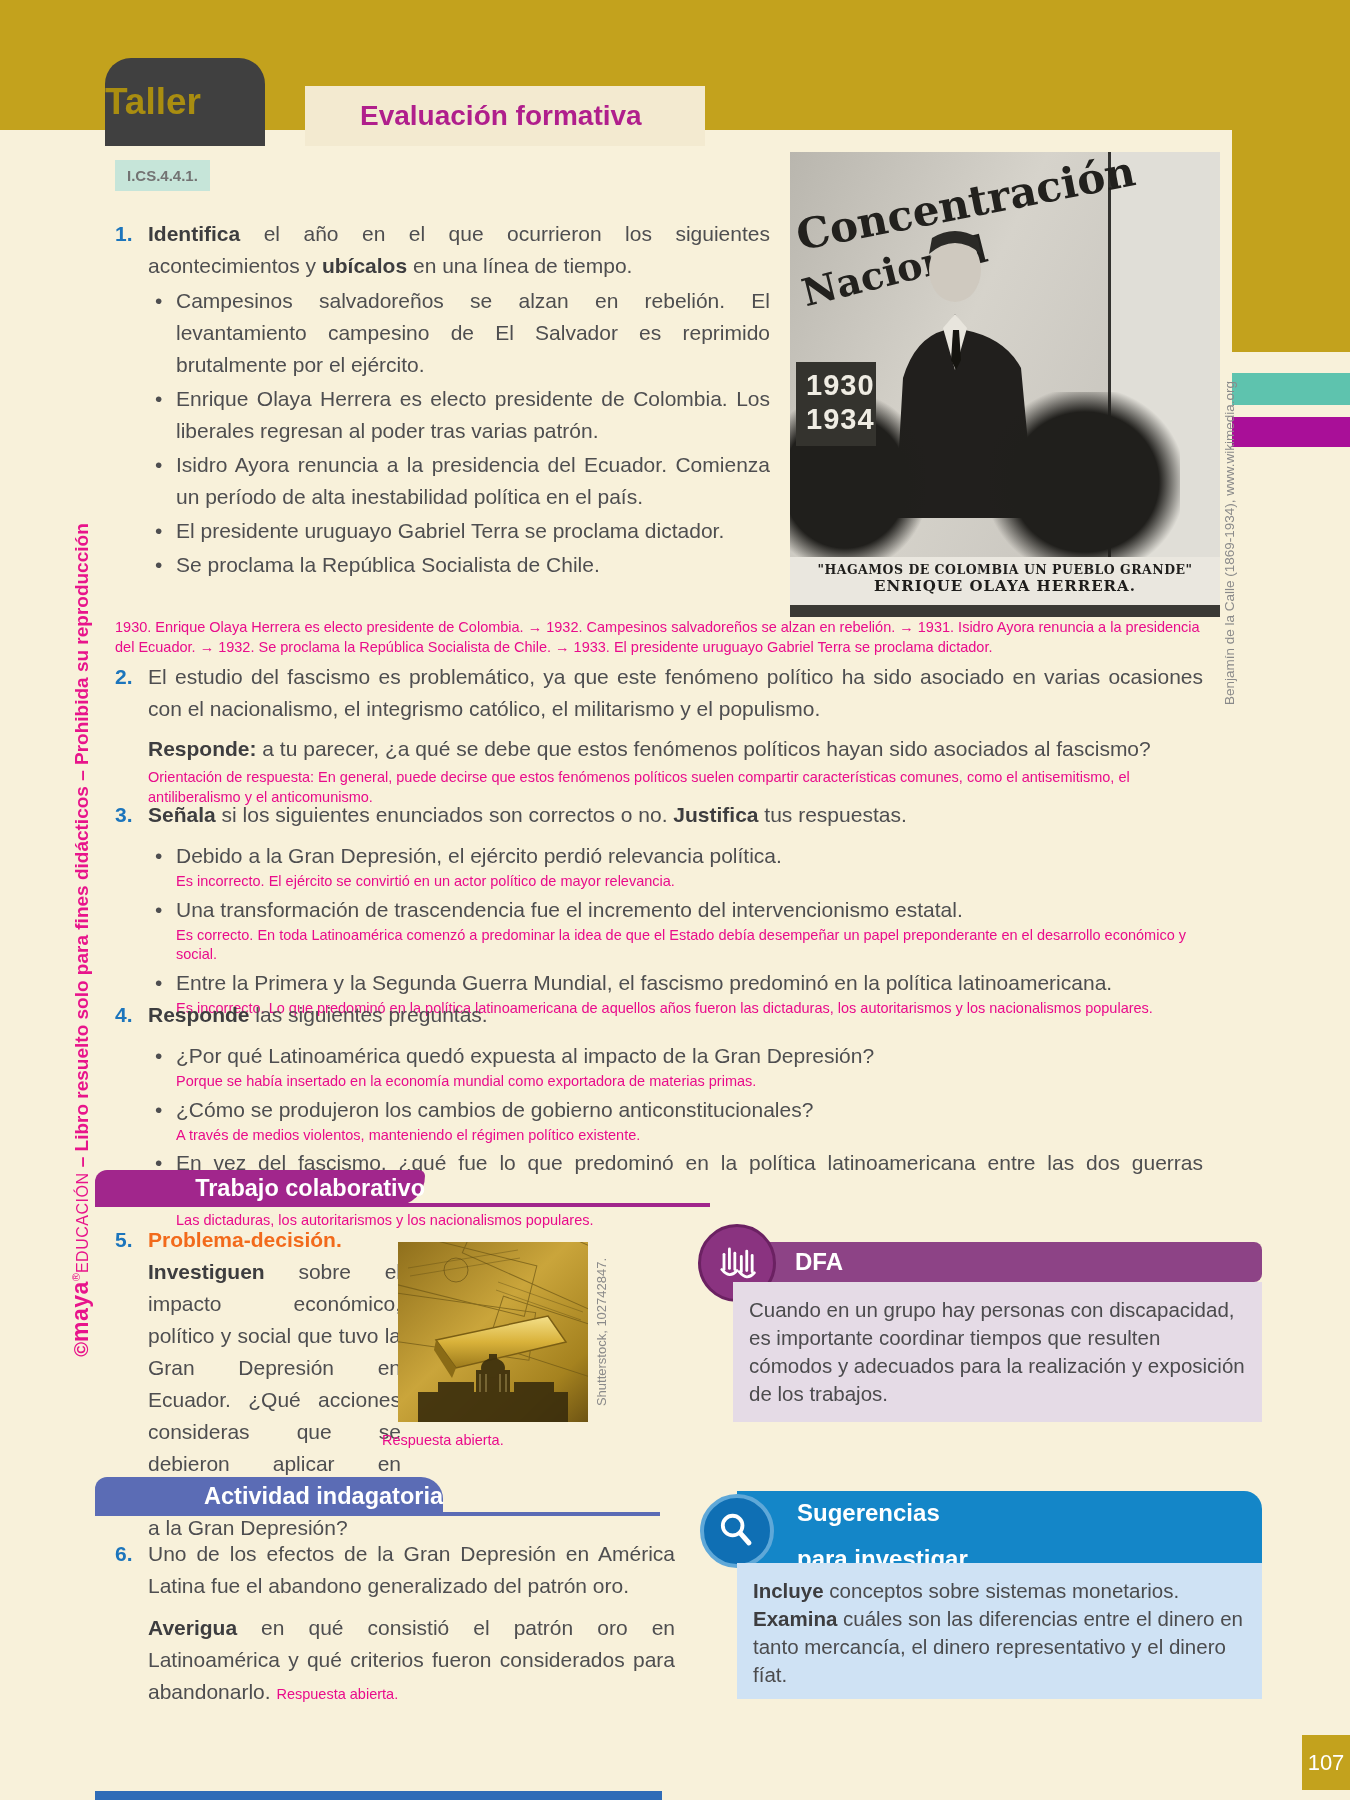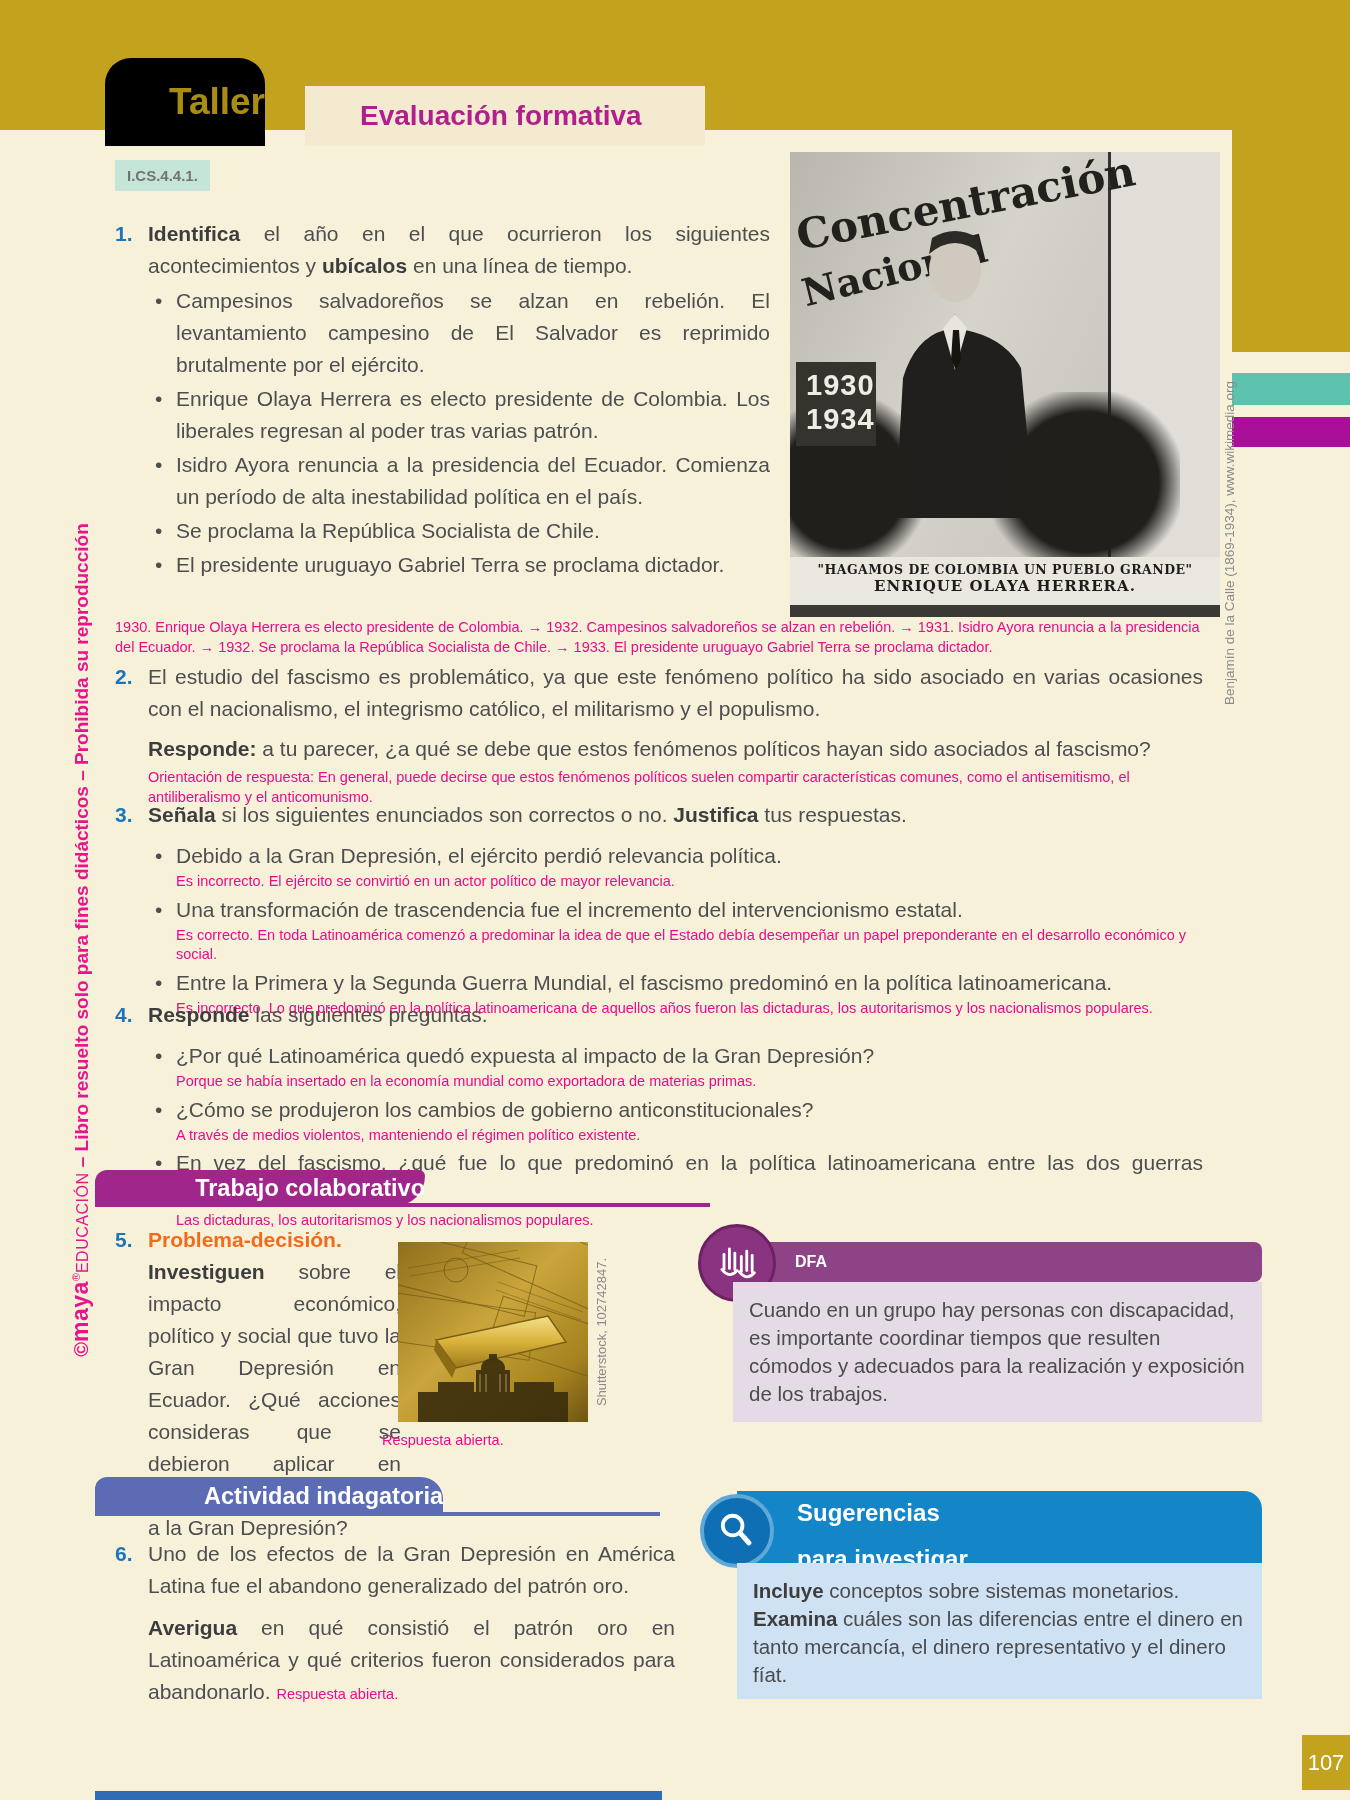--- a/index.html
+++ b/index.html
@@ -4,22 +4,22 @@
 <style>
   html,body{margin:0;padding:0;background:#ffffff;}
   .page{position:relative;width:1350px;height:1800px;background:#f8f1da;overflow:hidden;
         font-family:"Liberation Sans",sans-serif;color:#4e4e50;}
 
   
   .goldband{position:absolute;left:0;top:0;width:1350px;height:130px;background:#c3a21d;}
   .goldblock{position:absolute;left:1232px;top:0;width:118px;height:352px;background:#c3a21d;}
   .tealbar{position:absolute;left:1232px;top:373px;width:118px;height:32px;background:#5ec3ae;}
   .magbar{position:absolute;left:1232px;top:417px;width:118px;height:30px;background:#a90f98;}
-  .tab{position:absolute;left:105px;top:58px;width:160px;height:88px;background:#000000;
-       border-radius:26px 26px 0 0;display:flex;align-items:center;justify-content:flex-end;}
+  .tab{position:absolute;left:105px;top:58px;width:160px;height:88px;background:#404040;
+       border-radius:26px 26px 0 0;display:flex;align-items:center;justify-content:flex-start;}
   .tab span{font-size:37px;font-weight:bold;color:#a98d10;}
   .strip{position:absolute;left:305px;top:86px;width:400px;height:60px;background:#f3ead0;
          display:flex;align-items:center;}
   .strip span{font-size:28px;font-weight:bold;color:#b01f8c;margin-left:55px;}
   .badge{position:absolute;left:115px;top:160px;background:#c6e5d9;color:#737373;
          font-size:15px;font-weight:bold;padding:7px 12px;}
 
   
   .sidebar-left{position:absolute;left:80px;top:940px;transform:translate(-50%,-50%) rotate(-90deg);
                 white-space:nowrap;color:#e8148b;font-size:19px;}
@@ -75,21 +75,21 @@
   .banner .bg{position:absolute;inset:0;border-radius:12px 6px 30px 0;}
   .banner .lbl{position:relative;color:#ffffff;font-size:23.5px;font-weight:bold;
                line-height:36px;padding-left:28px;}
   .underline{position:absolute;height:4px;}
 
   
   .dfa-circle{position:absolute;left:698px;top:1224px;width:78px;height:78px;border-radius:50%;
               background:#8a3380;border:3px solid #6b2162;box-sizing:border-box;
               display:flex;align-items:center;justify-content:center;}
   .dfa-header{position:absolute;left:737px;top:1242px;width:525px;height:40px;background:#8d4386;
-              border-radius:0 8px 8px 0;color:#fff;font-size:16px;font-weight:bold;
+              border-radius:0 8px 8px 0;color:#fff;font-size:24px;font-weight:bold;
               line-height:40px;padding-left:58px;box-sizing:border-box;}
   .dfa-body{position:absolute;left:733px;top:1282px;width:529px;height:140px;background:#e5dbe6;
             padding:14px 16px;box-sizing:border-box;font-size:20.5px;line-height:28px;color:#4b4b4d;}
   .sug-circle{position:absolute;left:700px;top:1494px;width:74px;height:74px;border-radius:50%;
               background:#0f6fb4;border:4px solid #5fa8d8;box-sizing:border-box;
               display:flex;align-items:center;justify-content:center;}
   .sug-header{position:absolute;left:737px;top:1491px;width:525px;height:88px;background:#1486c8;
               border-radius:0 18px 0 0;color:#fff;display:flex;flex-direction:column;
               justify-content:center;padding-left:60px;box-sizing:border-box;gap:17px;}
   .sug-header span{font-size:24px;font-weight:bold;line-height:29px;}
@@ -153,22 +153,22 @@
   </div>
 
   <div class="q" style="left:115px;top:218px;width:655px;">
     <div class="qnum">1.</div>
     <div class="qbody">
       <div><b>Identifica</b><span> el año en el que ocurrieron los siguientes acontecimientos y </span><b>ubícalos</b><span> en una línea de tiempo.</span></div>
       <ul class="bullets">
         <li><span>Campesinos salvadoreños se alzan en rebelión. El levantamiento campesino de El Salvador es reprimido brutalmente por el ejército.</span></li>
         <li><span>Enrique Olaya Herrera es electo presidente de Colombia. Los liberales regresan al poder tras varias patrón.</span></li>
         <li><span>Isidro Ayora renuncia a la presidencia del Ecuador. Comienza un período de alta inestabilidad política en el país.</span></li>
+        <li><span>El presidente uruguayo Gabriel Terra se proclama dictador.</span></li>
         <li><span>Se proclama la República Socialista de Chile.</span></li>
-        <li><span>El presidente uruguayo Gabriel Terra se proclama dictador.</span></li>
       </ul>
     </div>
   </div>
   <div class="ans ansblock" style="left:115px;top:618px;width:1090px;">1930. Enrique Olaya Herrera es electo presidente de Colombia. → 1932. Campesinos salvadoreños se alzan en rebelión. → 1931. Isidro Ayora renuncia a la presidencia del Ecuador. → 1932. Se proclama la República Socialista de Chile. → 1933. El presidente uruguayo Gabriel Terra se proclama dictador.</div>
 
   <div class="q" style="left:115px;top:661px;width:1088px;">
     <div class="qnum">2.</div>
     <div class="qbody">
       <div>El estudio del fascismo es problemático, ya que este fenómeno político ha sido asociado en varias ocasiones con el nacionalismo, el integrismo católico, el militarismo y el populismo.</div>
       <div class="mt8"><b>Responde:</b><span> a tu parecer, ¿a qué se debe que estos fenómenos políticos hayan sido asociados al fascismo?</span></div>

